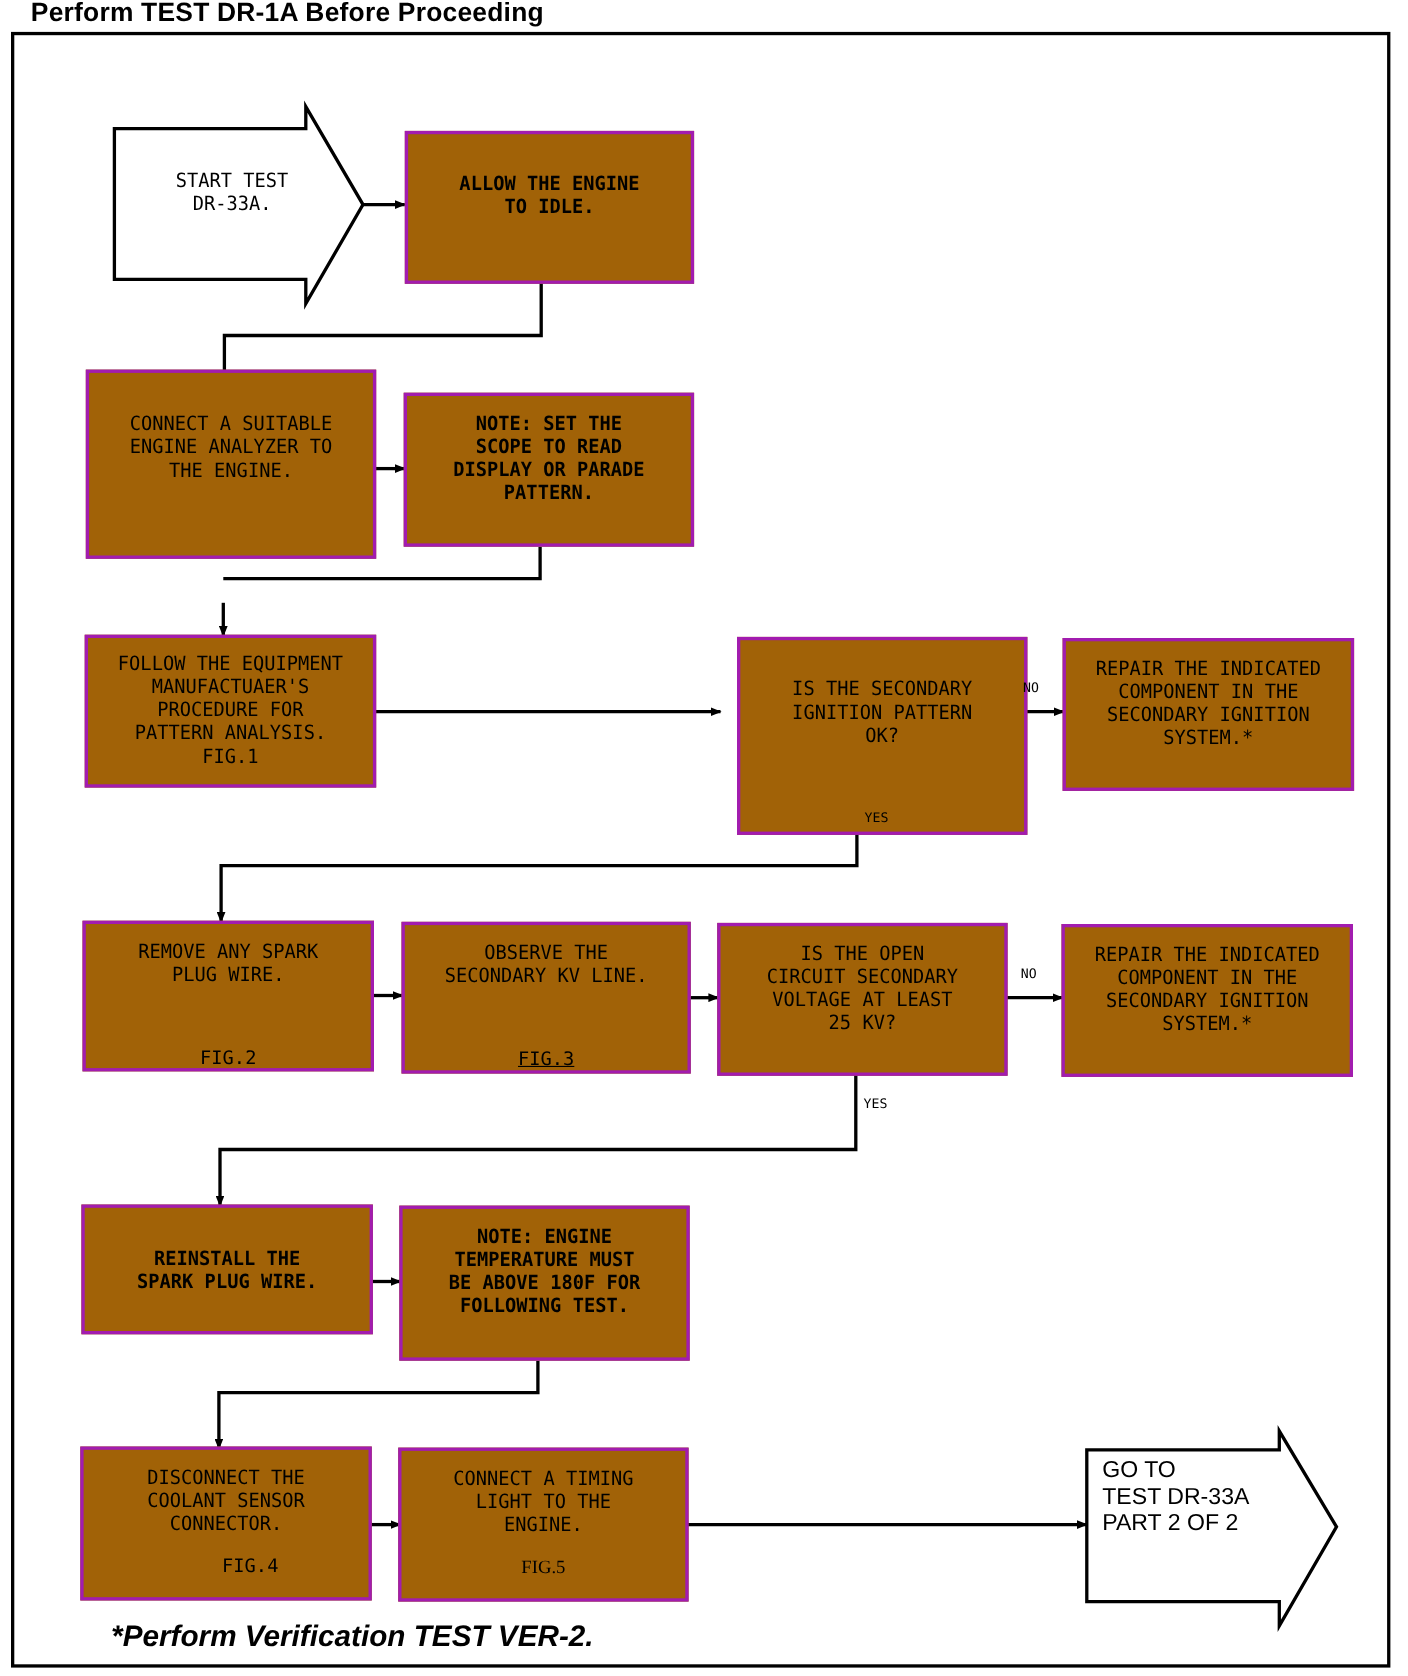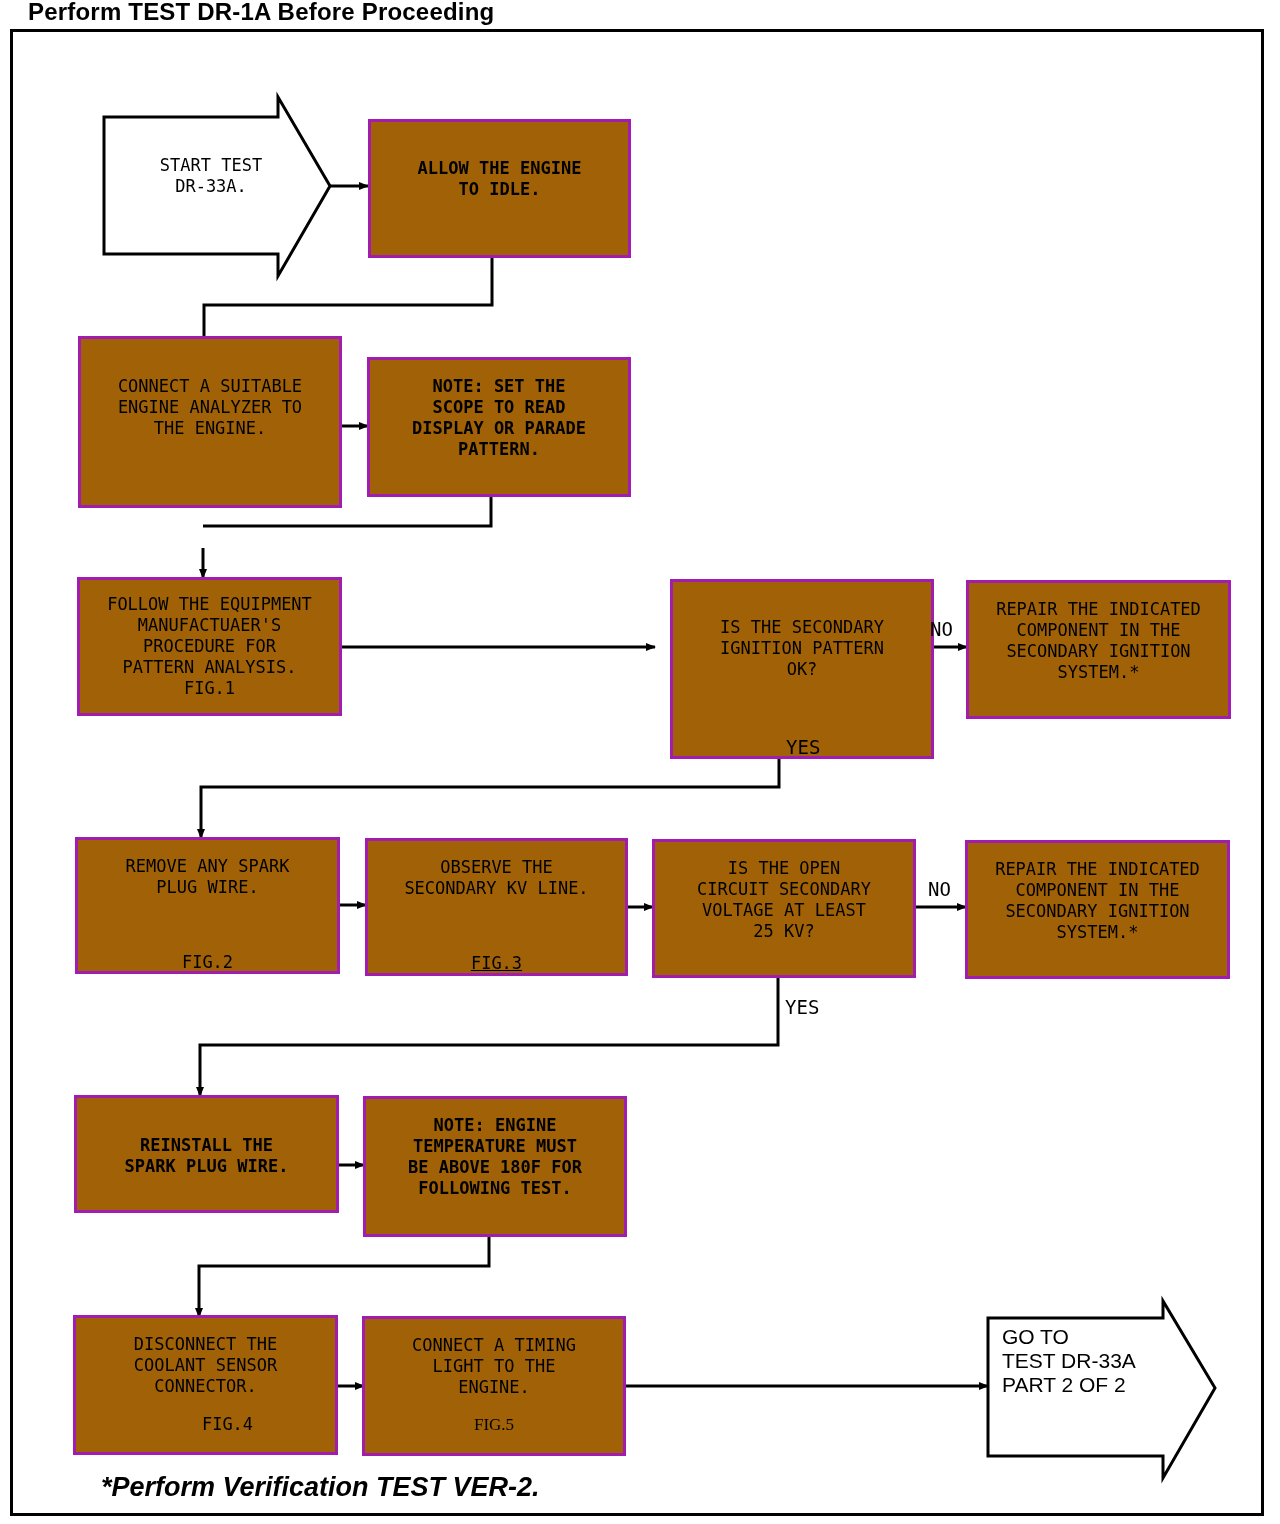--- a/index.html
+++ b/index.html
@@ -4,21 +4,21 @@
 <style>
   html, body { margin: 0; padding: 0; background: #ffffff; }
   body { width: 1280px; height: 1524px; position: relative; overflow: hidden; font-family: "DejaVu Sans Mono", monospace; color: #000; }
   .title { position: absolute; left: 28px; top: -2px; font-family: "Liberation Sans", sans-serif; font-weight: bold; font-size: 24px; letter-spacing: 0.2px; }
   .frame { position: absolute; left: 10px; top: 29px; width: 1254px; height: 1487px; border: 3px solid #000; box-sizing: border-box; }
   svg.lines { position: absolute; left: 0; top: 0; }
   .box { position: absolute; border: 3px solid #a21caf; box-sizing: border-box; background: #a16207; }
   .txt { position: absolute; left: 0; right: 0; text-align: center; font-family: "DejaVu Sans Mono", monospace; font-size: 17px; line-height: 20px; white-space: pre-line; transform: scaleY(1.05); }
   .bold { font-weight: bold; }
   .fig { position: absolute; left: 0; right: 0; text-align: center; font-family: "DejaVu Sans Mono", monospace; font-size: 17px; }
-  .label { position: absolute; font-family: "DejaVu Sans Mono", monospace; font-size: 19px; }
+  .label { position: absolute; font-family: "DejaVu Sans Mono", monospace; font-size: 12px; }
   .footnote { position: absolute; left: 60px; top: 1472px; font-family: "Liberation Sans", sans-serif; font-weight: bold; font-style: italic; font-size: 27px; margin-left: 41px; }
   .goto-text { position: absolute; left: 1002px; top: 1325px; font-family: Liberation Sans, sans-serif; font-size: 21px; line-height: 24px; white-space: pre-line; }
 </style>
 </head>
 <body>
 
 <div class="title">Perform TEST DR-1A Before Proceeding</div>
 <div class="frame"></div>
 
 <svg class="lines" width="1280" height="1524">

